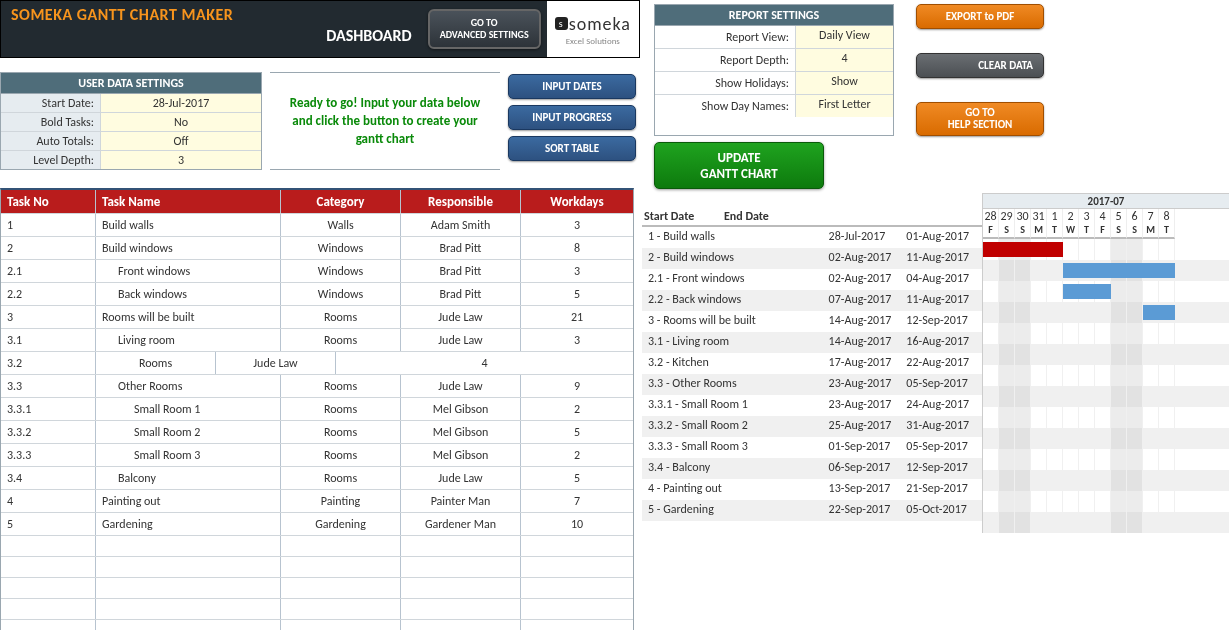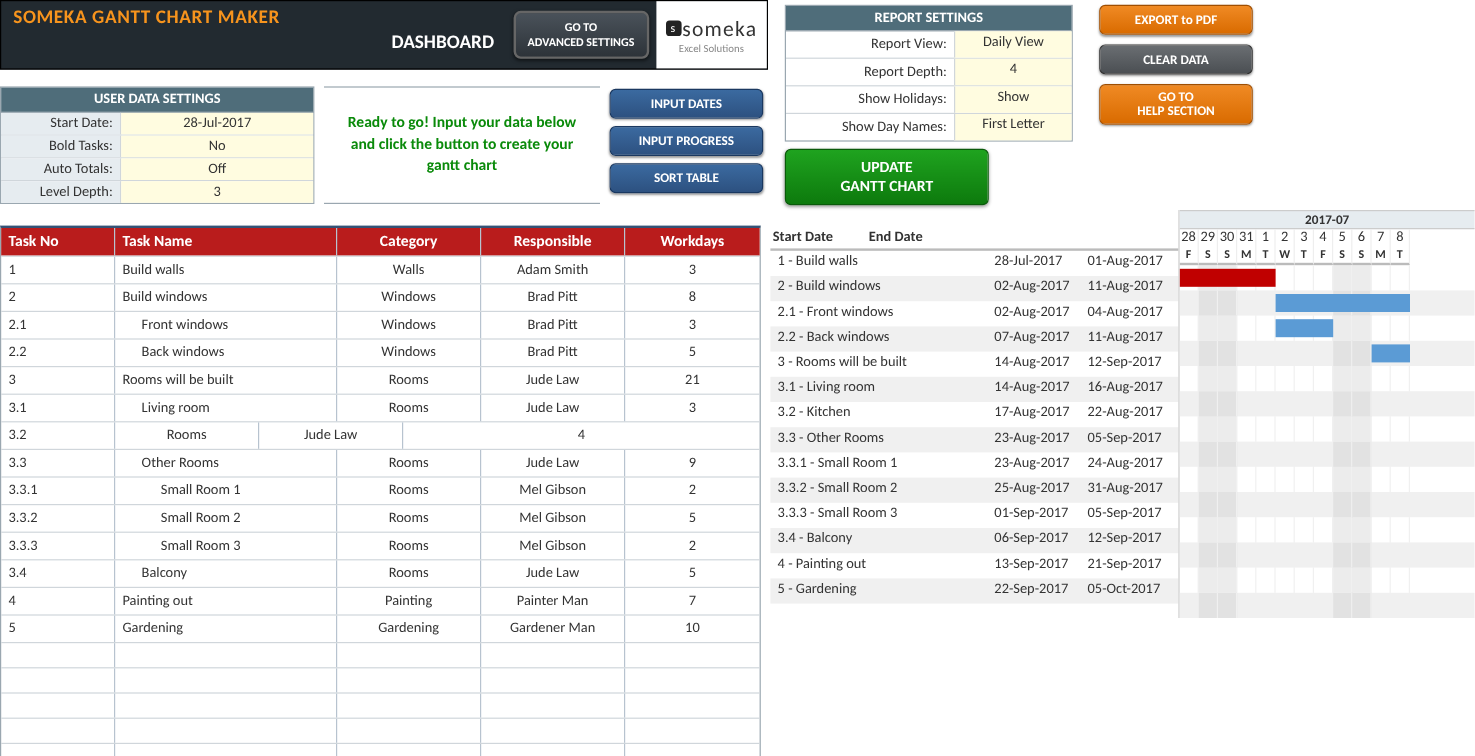--- a/index.html
+++ b/index.html
@@ -170,21 +170,21 @@
     font-size: 12px;
   }
   .rs-value {
     flex:1;
     text-align: center;
     padding: 2px 4px;
     background: #fffce0;
     border-left: 1px solid #d0d6db;
     font-size: 12px;
   }
-  .right-action-buttons { display: flex; flex-direction: column; gap: 8px; }
+  .right-action-buttons { display: flex; flex-direction: column; gap: 24px; }
   .orange-btn {
     background: linear-gradient(#f08a24, #d96b00);
     border: 1px solid #a04e00;
     border-radius: 5px;
     color: #fff;
     font-weight: bold;
     font-size: 11px;
     padding: 5px 10px;
     width: 128px;
     text-align: center;
@@ -193,21 +193,21 @@
   }
   .gray-btn {
     background: linear-gradient(#6a6e72, #4b4f53);
     border: 1px solid #333;
     border-radius: 5px;
     color: #fff;
     font-weight: bold;
     font-size: 11px;
     padding: 5px 10px;
     width: 128px;
-    text-align: center;
+    text-align: right;
     cursor: pointer;
     box-shadow: 0 1px 2px rgba(0,0,0,0.4);
   }
   .orange-btn.two-line { line-height: 1.1; padding: 4px 6px; }
   .update-btn {
     background: linear-gradient(#1fa31f, #0d7a0d);
     border: 1px solid #0a5a0a;
     border-radius: 5px;
     color: #fff;
     font-weight: bold;

